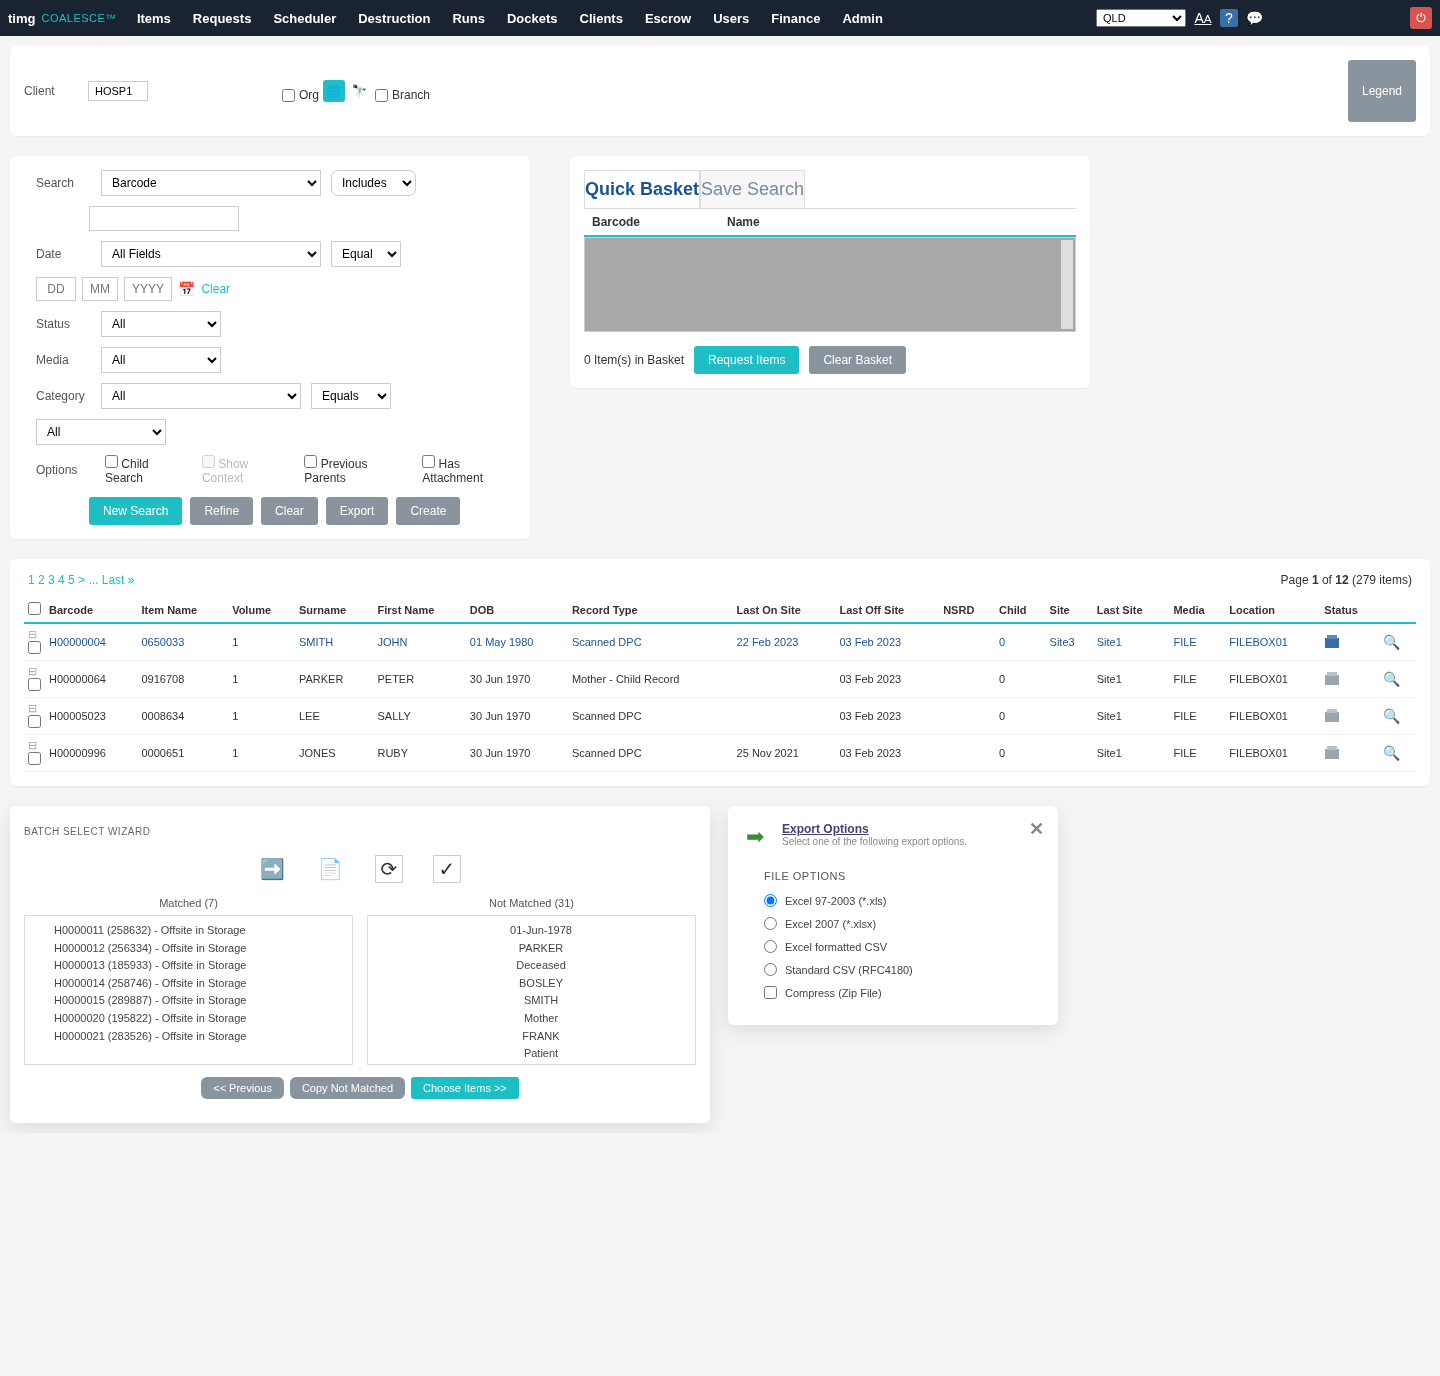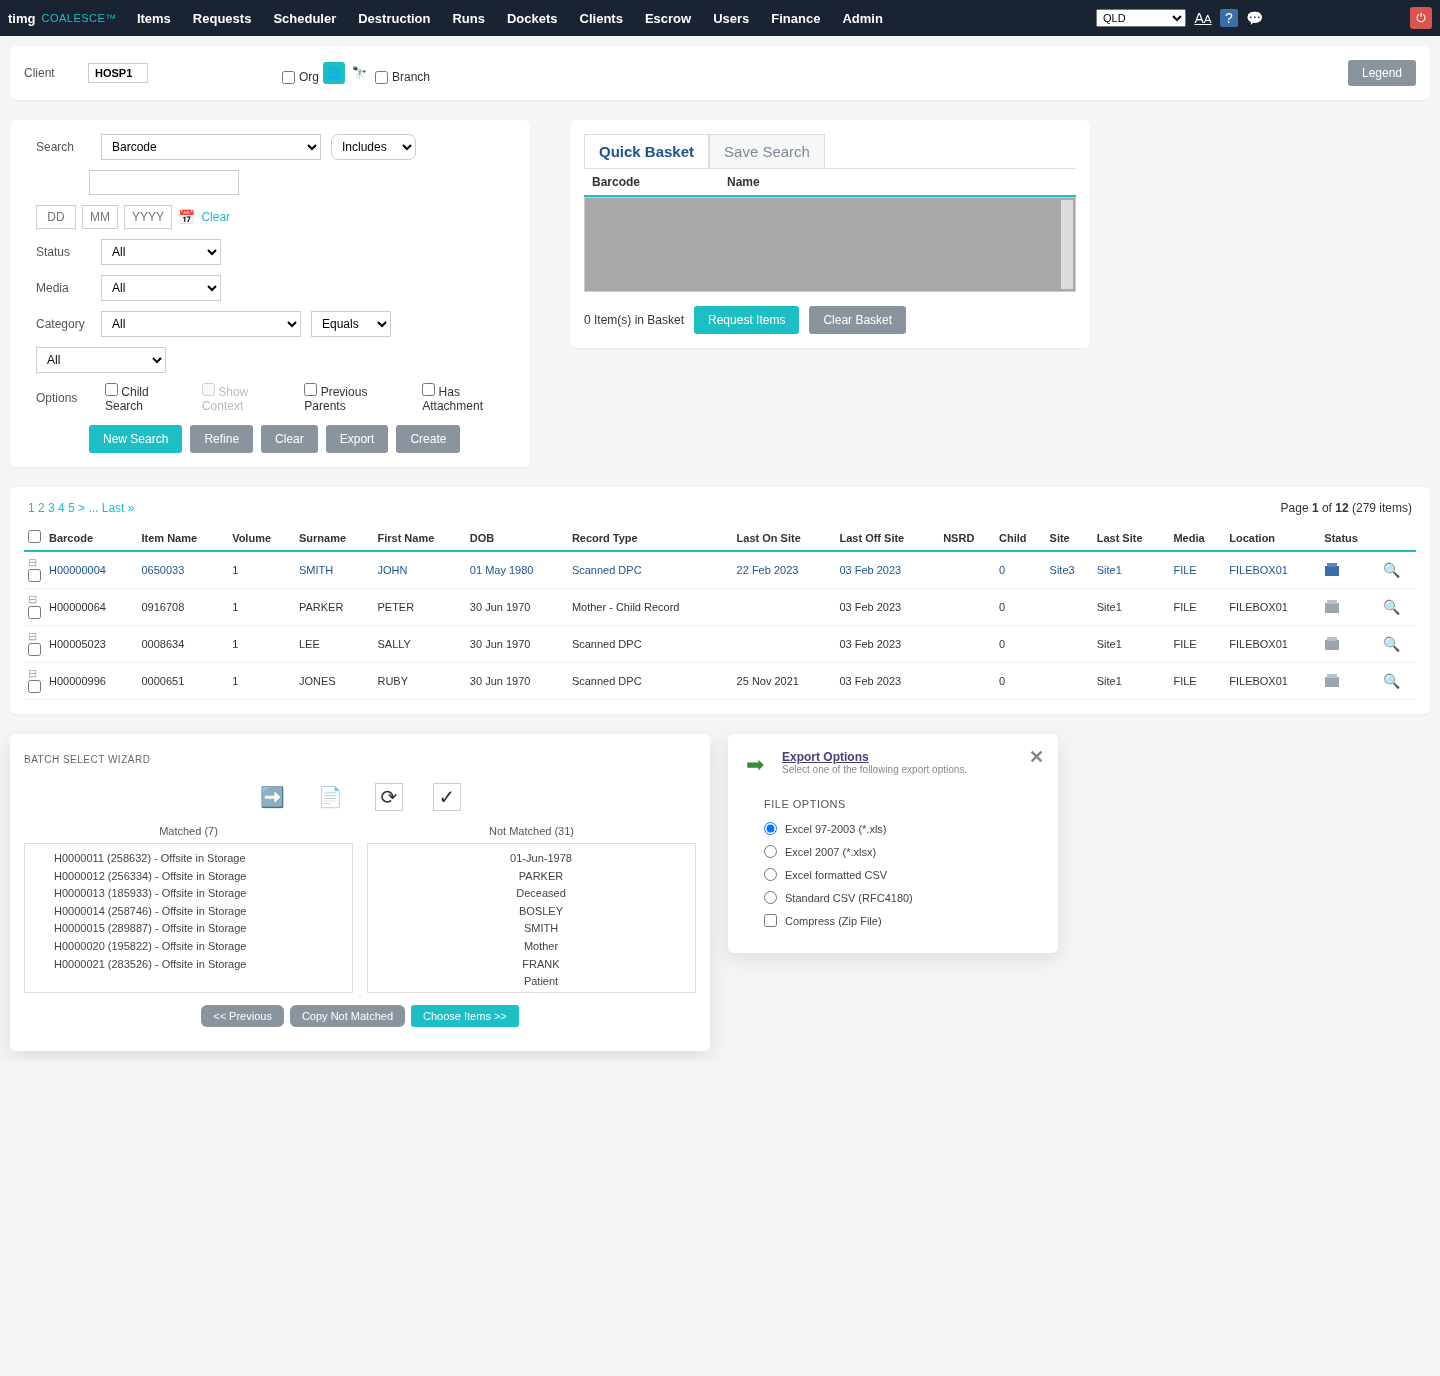--- a/index.html
+++ b/index.html
@@ -13,24 +13,24 @@
   .nav-items span { color: #fff; font-size: 13px; cursor: pointer; font-weight: bold; }
   .nav-right { display: flex; align-items: center; gap: 8px; }
   .nav-right select { font-size: 11px; padding: 1px 2px; width: 90px; }
   .nav-icon { width: 18px; height: 18px; display: inline-flex; align-items: center; justify-content: center; color: #fff; font-size: 14px; }
   .power-btn { background: #d9534f; border-radius: 3px; width: 22px; height: 22px; display: flex; align-items: center; justify-content: center; }
   
   
   .panel { background: #fff; border-radius: 6px; margin: 10px; padding: 14px; box-shadow: 0 1px 2px rgba(0,0,0,0.05); }
   .row1 { display: flex; align-items: center; gap: 14px; }
   .client-label { color: #555; font-size: 12px; width: 50px; }
-  .client-input { border: 1px solid #ccc; padding: 3px 6px; font-size: 11px; width: 60px; font-weight: bold; }
+  .client-input { border: 1px solid #ccc; padding: 3px 6px; font-size: 11px; width: 60px; }
   .chk-wrap { display: flex; align-items: flex-end; gap: 4px; margin-left: 120px; }
   .icon-btn { width: 22px; height: 22px; background: #1dbfc4; border-radius: 3px; display: inline-flex; align-items: center; justify-content: center; color: #fff; font-size: 12px; }
-  .legend-btn { margin-left: auto; background: #8a949e; color: #fff; border: none; padding: 6px 14px; border-radius: 3px; font-size: 12px; }
+  .legend-btn { margin-left: auto; background: #8a949e; color: #fff; border: none; padding: 24px 14px; border-radius: 3px; font-size: 12px; }
   
   
   .middle { display: flex; gap: 0; align-items: flex-start; }
   .search-panel { flex: 0 0 520px; }
   .basket-panel { flex: 0 0 520px; margin-left: 30px; }
   
   .form-row { display: flex; align-items: center; margin-bottom: 10px; gap: 10px; }
   .form-label { width: 55px; color: #555; font-size: 12px; margin-left: 12px; }
   .sel { border: 1px solid #ccc; padding: 4px 6px; font-size: 12px; background: #fff; }
   .sel-wide { width: 220px; }
@@ -46,21 +46,21 @@
   .options-row { display: flex; align-items: center; gap: 18px; margin-top: 4px; margin-bottom: 12px;}
   .disabled-text { color: #bbb; }
   
   .btn-row { display: flex; gap: 8px; margin-left: 65px; }
   .btn { border: none; padding: 7px 14px; border-radius: 3px; font-size: 12px; color: #fff; cursor: pointer; }
   .btn-primary { background: #1dbfc4; }
   .btn-gray { background: #8a949e; }
   
   
   .tabs { display: flex; border-bottom: 1px solid #ddd; margin-bottom: 0; }
-  .tab { padding: 8px 14px; font-size: 15px; border: 1px solid #ddd; border-bottom: none; background: #f7f7f7; cursor: pointer; text-align: right; }
+  .tab { padding: 8px 0; font-size: 18px; border: 1px solid #ddd; border-bottom: none; background: #f7f7f7; cursor: pointer; text-align: right; }
   .tab.active { background: #fff; color: #1a5490; font-weight: bold; }
   .tab:not(.active) { color: #7a8a9a; }
   .basket-head { display: flex; background: #fff; border-bottom: 2px solid #1dbfc4; padding: 6px 8px; font-weight: bold; font-size: 12px; }
   .basket-head .bh1 { width: 135px; }
   .basket-body { background: #a8a8a8; height: 95px; border: 1px solid #ccc; position: relative; }
   .basket-body::after { content: ''; position: absolute; right: 2px; top: 2px; bottom: 2px; width: 12px; background: #ddd; }
   .basket-footer { display: flex; align-items: center; gap: 10px; margin-top: 14px; }
   .basket-count { font-size: 12px; }
   
   
@@ -149,20 +149,25 @@
 </div>
 
 <div class="middle">
   <div class="panel search-panel">
     <div class="form-row">
       <span class="form-label">Search</span>
       <select class="sel sel-wide"><option>Barcode</option></select>
       <select class="sel sel-med"><option>Includes</option></select>
     </div>
     <input class="txt-search" style="">
+    <div class="form-row">
+      <span class="form-label">Date</span>
+      <select class="sel sel-wide"><option>All Fields</option></select>
+      <select class="sel" style="width:70px;"><option>Equal</option></select>
+    </div>
     <div class="form-row" style="margin-left:0;">
       <span class="form-label"></span>
       <div style="margin-left:-65px;display:flex;gap:6px;align-items:center;">
         <input class="txt-sm" placeholder="DD" style="">
         <input class="txt-sm txt-mm" placeholder="MM" style="">
         <input class="txt-sm txt-yy" placeholder="YYYY" style="">
         <span class="cal-icon">📅</span>
         <span class="clear-link">Clear</span>
       </div>
     </div>

